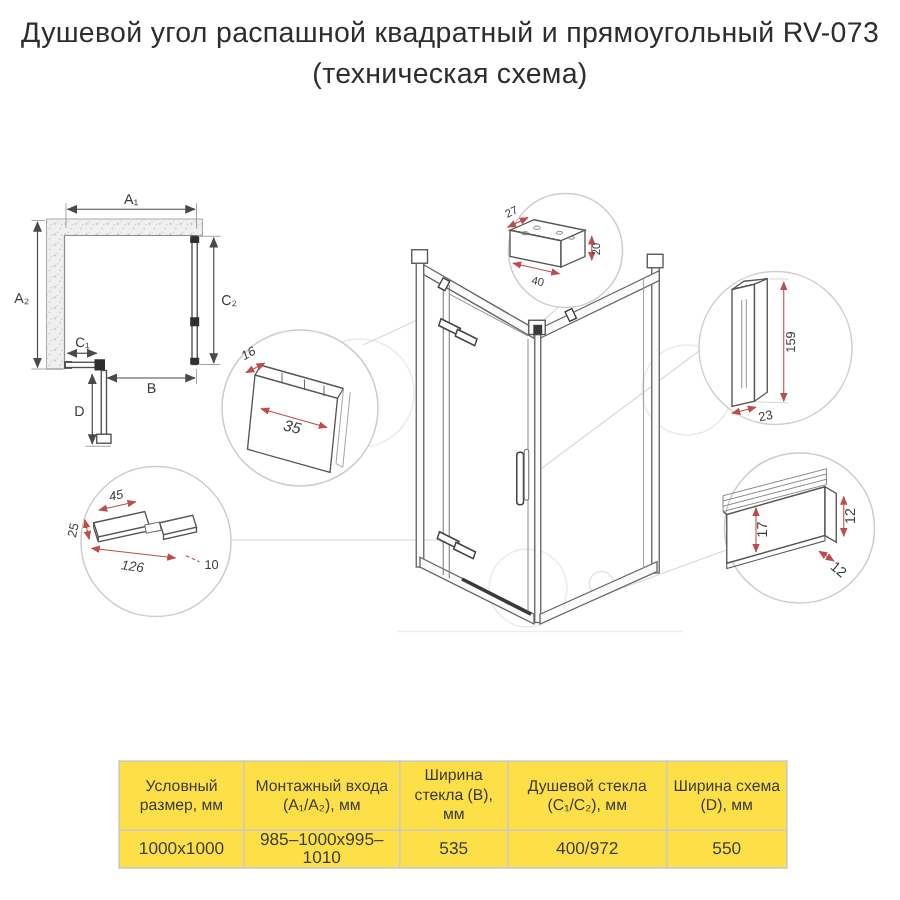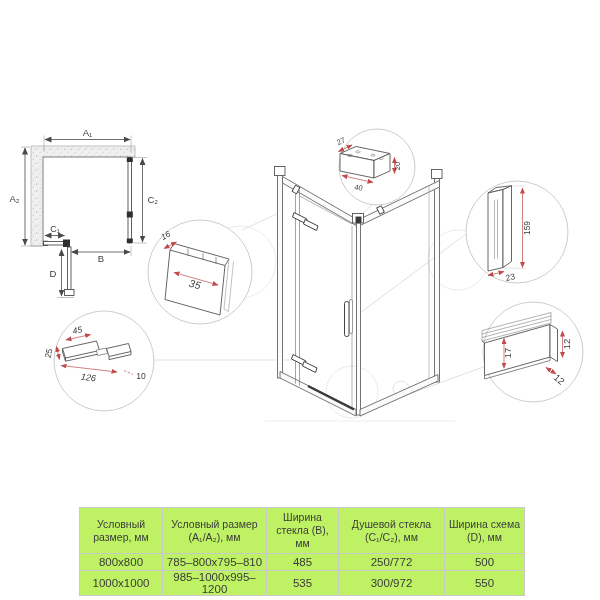--- a/index.html
+++ b/index.html
@@ -3,21 +3,21 @@
 <meta charset="utf-8">
 <style>
   html,body{margin:0;padding:0;background:#ffffff;}
   body{width:600px;height:600px;font-family:"Liberation Sans",sans-serif;}
   .page{position:relative;width:600px;height:600px;overflow:hidden;background:#fff;}
   .title{position:absolute;top:9px;left:0;width:600px;text-align:center;
          font-size:19px;line-height:27px;color:#2d2d2d;letter-spacing:.2px;}
   svg.drawing{position:absolute;top:0;left:0;}
   svg text{fill:#3c3c3c;}
   table.spec{position:absolute;left:79px;top:507px;width:445px;border-collapse:collapse;
-             table-layout:fixed;color:#3b3b3b;background:#bef264;}
+             table-layout:fixed;color:#3b3b3b;background:#fde047;}
   table.spec th,table.spec td{border:1px solid #c9c9c9;text-align:center;vertical-align:middle;}
   table.spec th{font-weight:normal;font-size:10.5px;line-height:1.25;padding:3px 1px;}
   table.spec td{font-size:11.5px;height:16px;padding:0 2px;}
 </style>
 </head>
 <body>
 
 <div class="page">
 
   <svg class="drawing" width="600" height="600" viewBox="0 0 600 600">
@@ -248,48 +248,45 @@
         <line x1="504" y1="338.5" x2="504" y2="368" marker-start="url(#mr)" marker-end="url(#mr)"></line>
         <line x1="562.5" y1="331" x2="562.5" y2="357.5" marker-start="url(#mr)" marker-end="url(#mr)"></line>
         <line x1="546" y1="367.5" x2="556" y2="374" marker-start="url(#mr)" marker-end="url(#mr)"></line>
       </g>
       <text x="511" y="353" text-anchor="middle" font-size="9.5" transform="rotate(-90 511 353)">17</text>
       <text x="570" y="344" text-anchor="middle" font-size="9.5" transform="rotate(-90 570 344)">12</text>
       <text x="557" y="382" text-anchor="middle" font-size="9.5" transform="rotate(40 557 382)">12</text>
     </g>
   </svg>
 
+  <div class="title">
+    <div>Душевой угол распашной квадратный и прямоугольный RV-073</div>
+    <div>(техническая схема)</div>
+  </div>
 
   <table class="spec">
     <colgroup>
       <col style="width:83px">
         <col style="width:104px">
         <col style="width:72px">
       <col style="width:106px">
         <col style="width:80px">
     </colgroup>
     <thead>
       <tr>
         <th>Условный размер, мм</th>
-        <th>Условный размер (A₁/A₂), мм</th>
+        <th>Монтажный входа (A₁/A₂), мм</th>
         <th>Ширина стекла (B), мм</th>
         <th>Душевой стекла (C₁/C₂), мм</th>
         <th>Ширина схема (D), мм</th>
       </tr>
     </thead>
     <tbody>
       <tr>
-        <td>800x800</td>
-        <td>785–800x795–810</td>
-        <td>485</td>
-        <td>250/772</td>
-        <td>500</td>
-      </tr>
-      <tr>
         <td>1000x1000</td>
-        <td>985–1000x995–1200</td>
+        <td>985–1000x995–1010</td>
         <td>535</td>
-        <td>300/972</td>
+        <td>400/972</td>
         <td>550</td>
       </tr>
     </tbody>
   </table>
 </div>
 
 </body></html>

